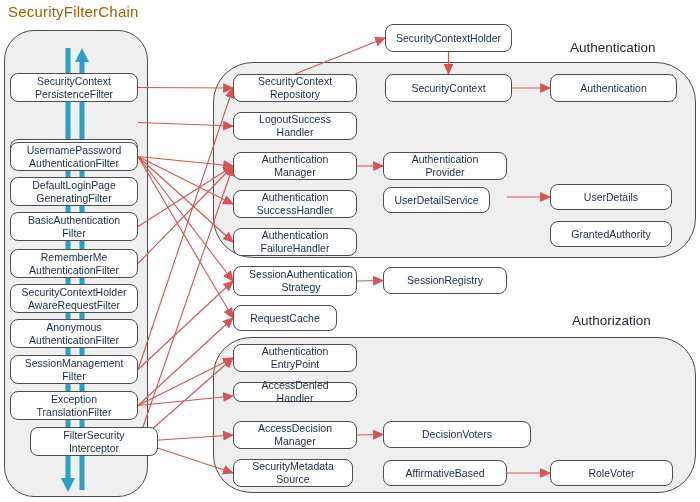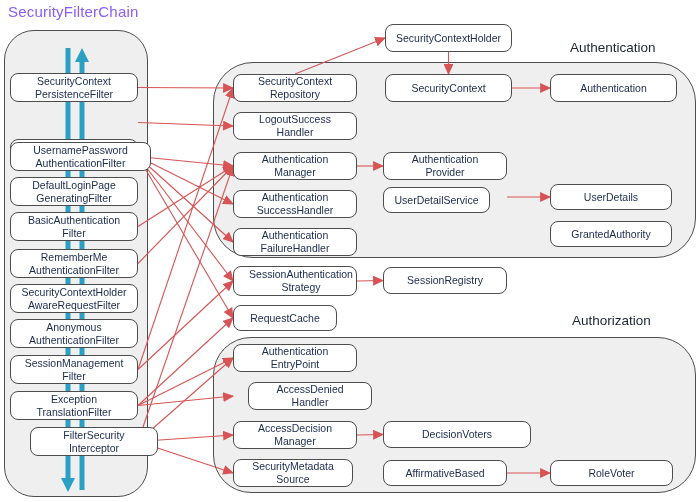--- a/index.html
+++ b/index.html
@@ -1,18 +1,18 @@
 <!DOCTYPE html>
 <html><head>
 <meta charset="utf-8">
 <style>
   html,body{margin:0;padding:0;background:#fff;}
   #canvas{position:relative;width:700px;height:502px;background:#fff;overflow:hidden;
           font-family:"Liberation Sans","DejaVu Sans",sans-serif;}
-  #title{position:absolute;left:8px;top:3px;font-size:15px;color:#8b5cf6;letter-spacing:.2px;}
+  #title{position:absolute;left:8px;top:3px;font-size:15px;color:#a16207;letter-spacing:.2px;}
   .container{position:absolute;background:#efefef;border:1.5px solid #4d4d4d;box-sizing:border-box;}
   .section-label{position:absolute;font-size:13.5px;color:#1c2433;}
   #arrows{position:absolute;left:0;top:0;pointer-events:none;}
   .node{position:absolute;background:#ffffff;border:1.5px solid #4d4d4d;border-radius:8px;
         box-sizing:border-box;display:flex;align-items:center;justify-content:center;
         text-align:center;white-space:pre-line;font-size:10.5px;line-height:1.2;
         color:#1a2b4d;padding:1px 2px;}
 </style>
 </head>
 <body>
@@ -61,21 +61,21 @@
       <line x1="507" y1="197" x2="550" y2="197" stroke="#d85454" stroke-width="1.1" marker-end="url(#arr)"></line>
       <line x1="357" y1="281" x2="383" y2="280.5" stroke="#d85454" stroke-width="1.1" marker-end="url(#arr)"></line>
       <line x1="357" y1="435" x2="383" y2="434.5" stroke="#d85454" stroke-width="1.1" marker-end="url(#arr)"></line>
       <line x1="507" y1="473" x2="550" y2="473" stroke="#d85454" stroke-width="1.1" marker-end="url(#arr)"></line>
     </svg>
 
   <div id="nodes">
       <div class="node" style="left: 10px; top: 73px; width: 128px; height: 29px;">SecurityContext
 PersistenceFilter</div>
       <div class="node" style="left: 10px; top: 108px; width: 128px; height: 29px; margin-top: 31px;">LogoutFilter</div>
-      <div class="node" style="left: 10px; top: 142px; width: 141px; height: 29px;">UsernamePassword
+      <div class="node" style="left: 10px; top: 142px; width: 128px; height: 29px;">UsernamePassword
 AuthenticationFilter</div>
       <div class="node" style="left: 10px; top: 177px; width: 128px; height: 29px;">DefaultLoginPage
 GeneratingFilter</div>
       <div class="node" style="left: 10px; top: 212px; width: 128px; height: 29px;">BasicAuthentication
 Filter</div>
       <div class="node" style="left: 10px; top: 249px; width: 128px; height: 29px;">RememberMe
 AuthenticationFilter</div>
       <div class="node" style="left: 10px; top: 284px; width: 128px; height: 29px;">SecurityContextHolder
 AwareRequestFilter</div>
       <div class="node" style="left: 10px; top: 319px; width: 128px; height: 29px;">Anonymous
@@ -103,21 +103,21 @@
 Provider</div>
       <div class="node" style="left: 383px; top: 187px; width: 107px; height: 26px;">UserDetailService</div>
       <div class="node" style="left: 550px; top: 184px; width: 122px; height: 26px;">UserDetails</div>
       <div class="node" style="left: 550px; top: 221px; width: 122px; height: 26px;">GrantedAuthority</div>
       <div class="node" style="left: 233px; top: 266px; width: 124px; height: 30px; padding-left: 14px;">SessionAuthentication
 Strategy</div>
       <div class="node" style="left: 383px; top: 267px; width: 124px; height: 27px;">SessionRegistry</div>
       <div class="node" style="left: 233px; top: 305px; width: 104px; height: 26px;">RequestCache</div>
       <div class="node" style="left: 233px; top: 344px; width: 124px; height: 28px;">Authentication
 EntryPoint</div>
-      <div class="node" style="left: 233px; top: 382px; width: 124px; height: 28px; margin-left: 15px;">AccessDenied
+      <div class="node" style="left: 233px; top: 382px; width: 124px; height: 20px;">AccessDenied
 Handler</div>
       <div class="node" style="left: 233px; top: 421px; width: 124px; height: 28px;">AccessDecision
 Manager</div>
       <div class="node" style="left: 233px; top: 459px; width: 120px; height: 28px;">SecurityMetadata
 Source</div>
       <div class="node" style="left: 383px; top: 421px; width: 148px; height: 27px;">DecisionVoters</div>
       <div class="node" style="left: 383px; top: 460px; width: 124px; height: 26px;">AffirmativeBased</div>
       <div class="node" style="left: 550px; top: 460px; width: 123px; height: 26px;">RoleVoter</div>
     </div>
 

